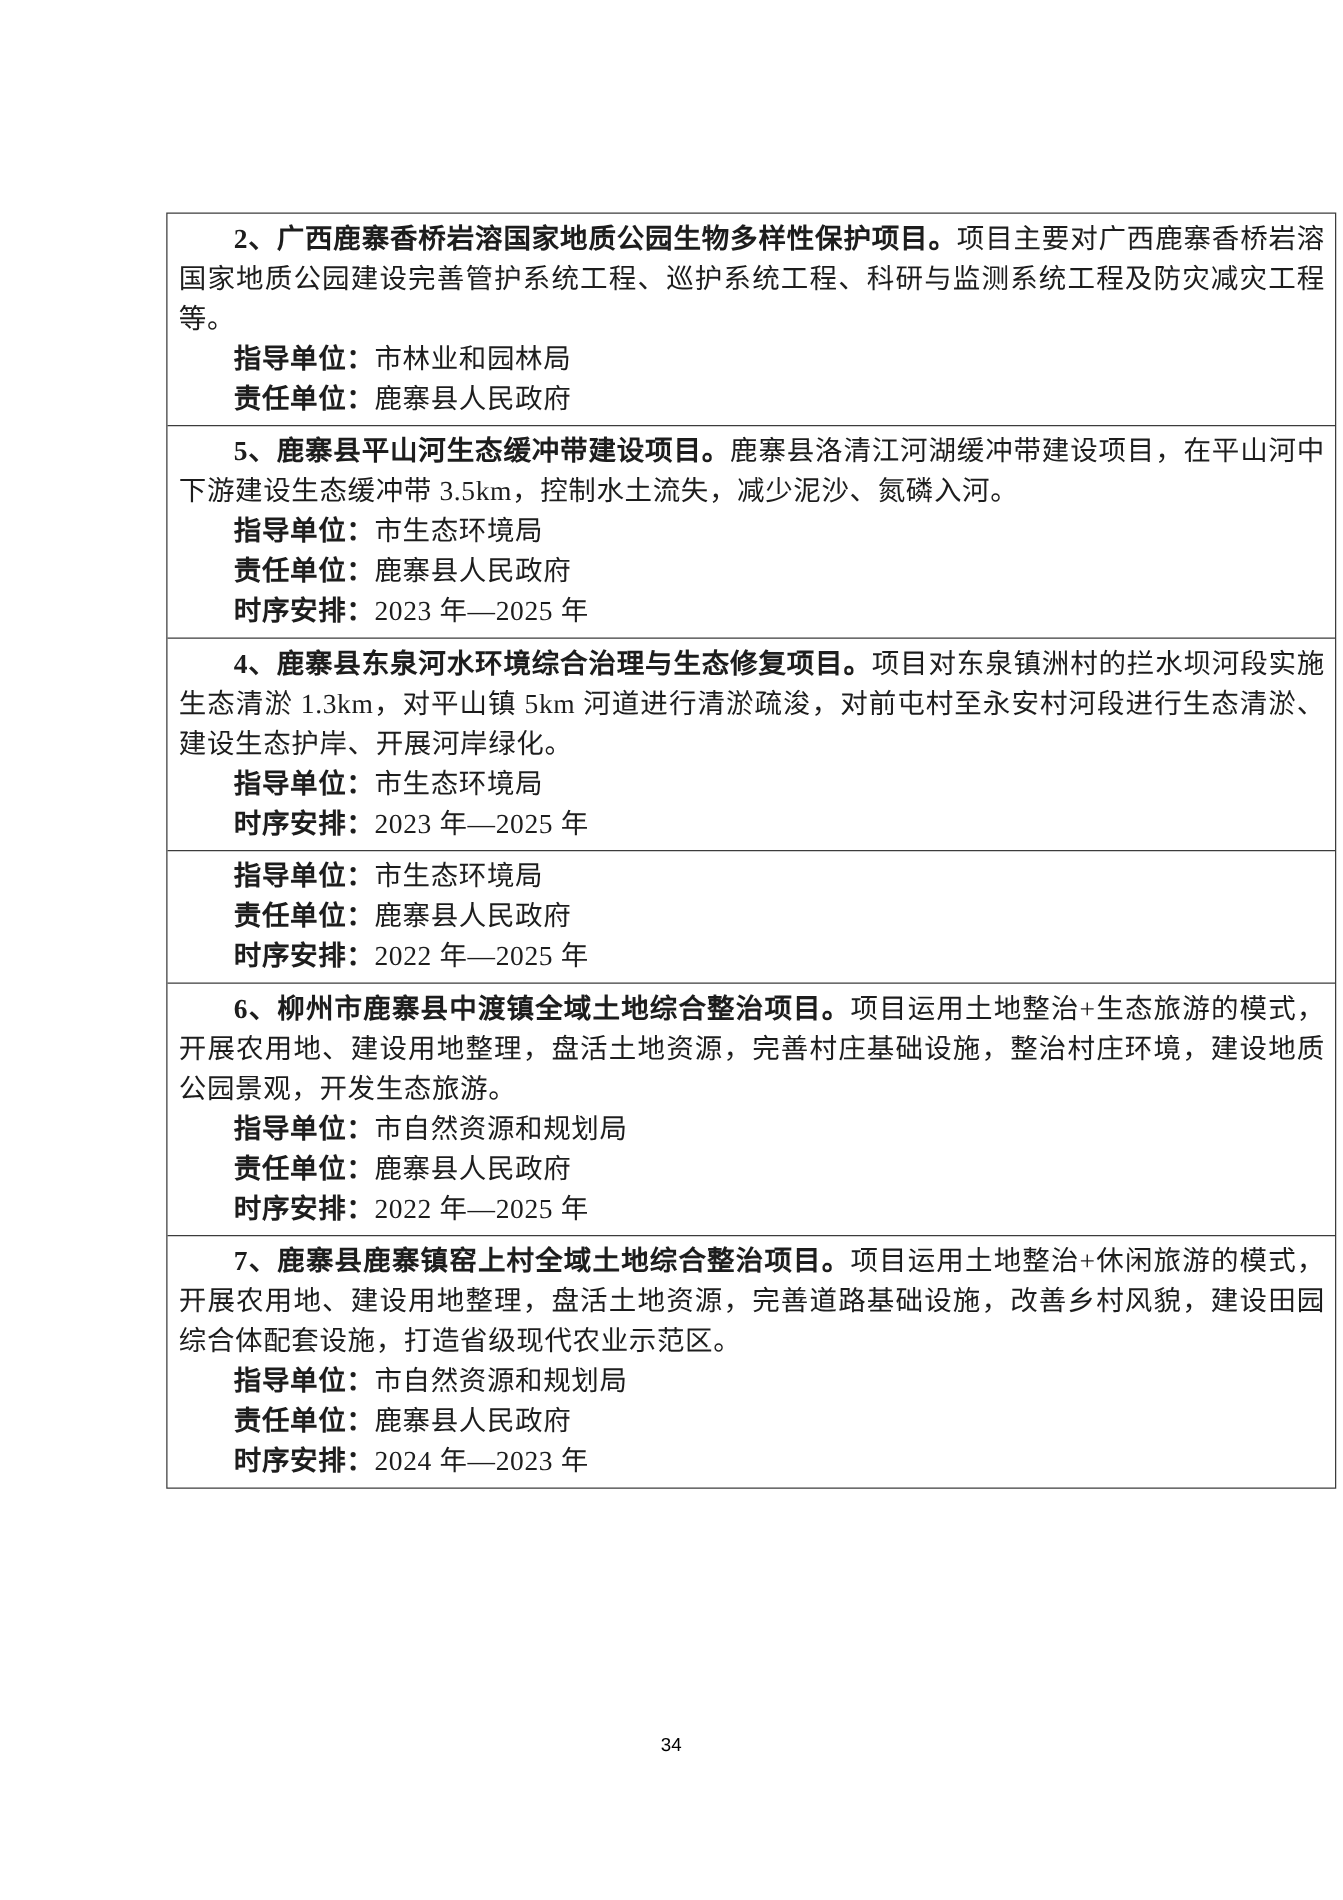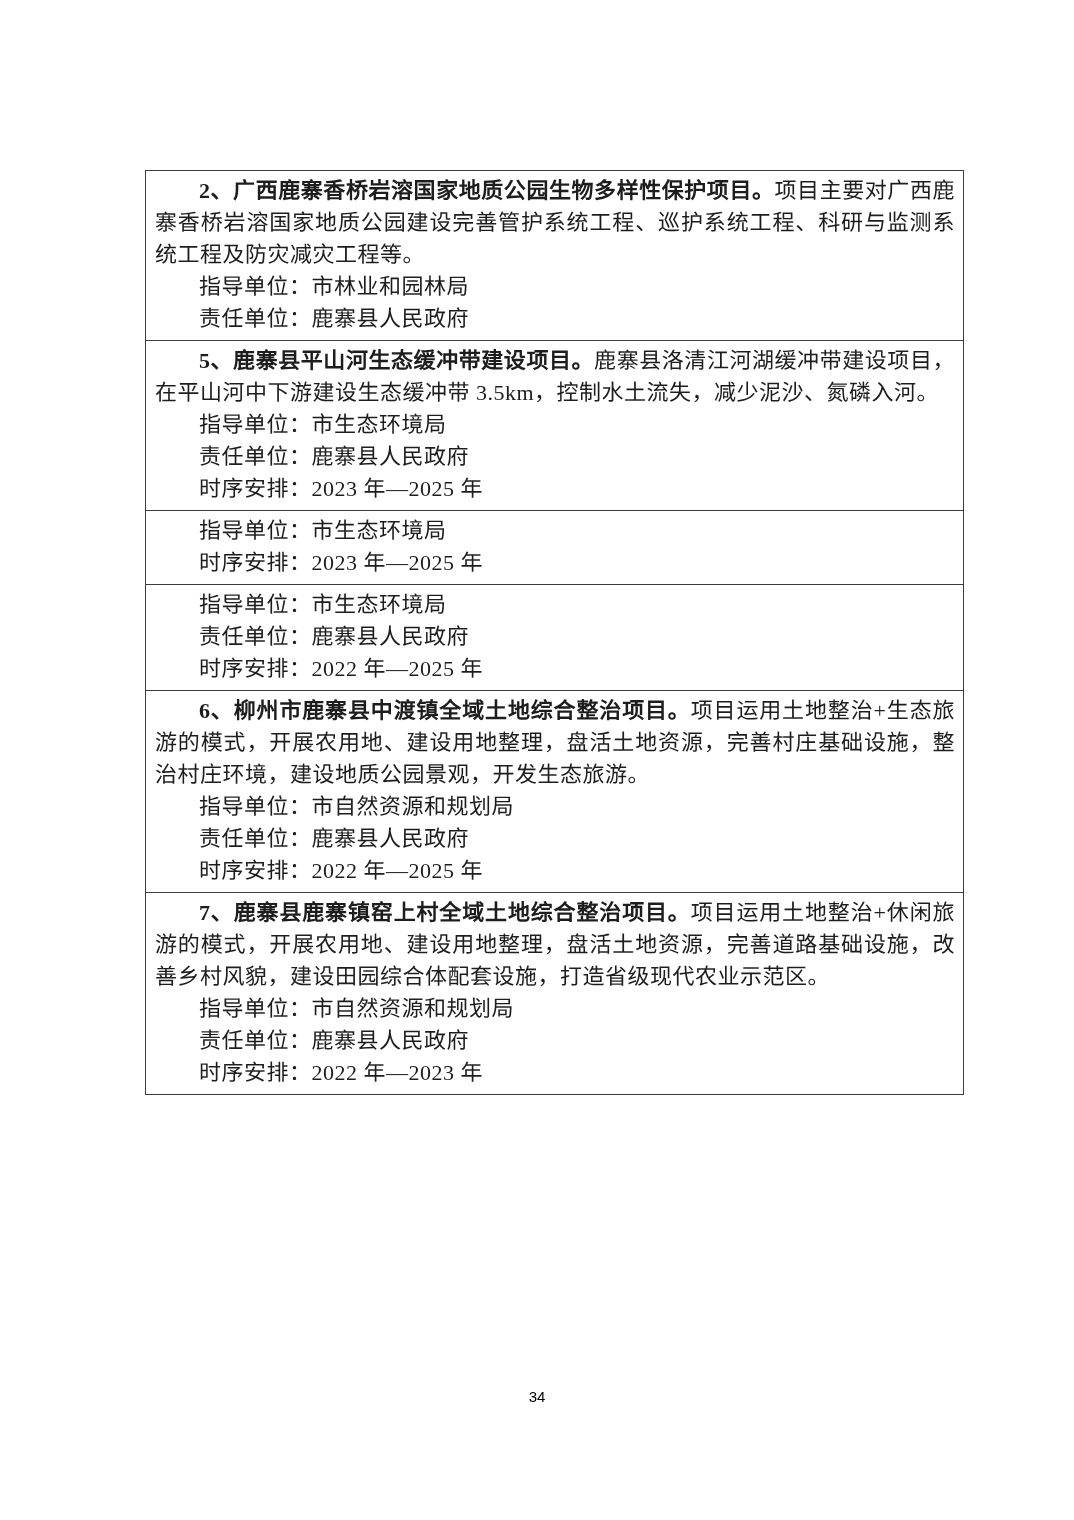--- a/index.html
+++ b/index.html
@@ -7,23 +7,23 @@
     position: relative;
     width: 1074px;
     height: 1520px;
     background: #ffffff;
     font-family: "Liberation Serif", "DejaVu Serif", serif;
     color: #1d1d1d;
     overflow: hidden;
   }
   .doc-table {
     position: absolute;
-    left: 145px;
+    left: 133px;
     top: 170px;
-    width: 819px;
+    width: 936px;
     box-sizing: border-box;
     border: 1.5px solid #3c3c3c;
   }
   .row {
     border-top: 1.5px solid #3c3c3c;
     padding: 4px 8px 5px 9px;
   }
   .row:first-child { border-top: none; }
   .para {
     margin: 0;
@@ -34,21 +34,21 @@
     letter-spacing: 0.5px;
   }
   .title { font-weight: 700; }
   .meta {
     margin: 0;
     font-size: 22px;
     line-height: 32px;
     text-indent: 2em;
     letter-spacing: 0.5px;
   }
-  .label { font-weight: 400; }
+  .label { font-weight: 700; }
   .page-number {
     position: absolute;
     left: 0;
     top: 1388px;
     width: 100%;
     text-align: center;
     font-family: "Liberation Sans", "DejaVu Sans", sans-serif;
     font-size: 15px;
     color: #000000;
   }
@@ -66,20 +66,21 @@
     </section>
 
     <section class="row">
       <p class="para"><span class="title">5、鹿寨县平山河生态缓冲带建设项目。</span><span>鹿寨县洛清江河湖缓冲带建设项目，在平山河中下游建设生态缓冲带 3.5km，控制水土流失，减少泥沙、氮磷入河。</span></p>
       <p class="meta"><span class="label">指导单位：</span><span>市生态环境局</span></p>
       <p class="meta"><span class="label">责任单位：</span><span>鹿寨县人民政府</span></p>
       <p class="meta"><span class="label">时序安排：</span><span>2023 年—2025 年</span></p>
     </section>
 
     <section class="row">
+      <p class="para"><span class="title">4、鹿寨县东泉河水环境综合治理与生态修复项目。</span><span>项目对东泉镇洲村的拦水坝河段实施生态清淤 1.3km，对平山镇 5km 河道进行清淤疏浚，对前屯村至永安村河段进行生态清淤、建设生态护岸、开展河岸绿化。</span></p>
       <p class="meta"><span class="label">指导单位：</span><span>市生态环境局</span></p>
       <p class="meta"><span class="label">时序安排：</span><span>2023 年—2025 年</span></p>
     </section>
 
     <section class="row">
       <p class="meta"><span class="label">指导单位：</span><span>市生态环境局</span></p>
       <p class="meta"><span class="label">责任单位：</span><span>鹿寨县人民政府</span></p>
       <p class="meta"><span class="label">时序安排：</span><span>2022 年—2025 年</span></p>
     </section>
 
@@ -87,19 +88,19 @@
       <p class="para"><span class="title">6、柳州市鹿寨县中渡镇全域土地综合整治项目。</span><span>项目运用土地整治+生态旅游的模式，开展农用地、建设用地整理，盘活土地资源，完善村庄基础设施，整治村庄环境，建设地质公园景观，开发生态旅游。</span></p>
       <p class="meta"><span class="label">指导单位：</span><span>市自然资源和规划局</span></p>
       <p class="meta"><span class="label">责任单位：</span><span>鹿寨县人民政府</span></p>
       <p class="meta"><span class="label">时序安排：</span><span>2022 年—2025 年</span></p>
     </section>
 
     <section class="row">
       <p class="para"><span class="title">7、鹿寨县鹿寨镇窑上村全域土地综合整治项目。</span><span>项目运用土地整治+休闲旅游的模式，开展农用地、建设用地整理，盘活土地资源，完善道路基础设施，改善乡村风貌，建设田园综合体配套设施，打造省级现代农业示范区。</span></p>
       <p class="meta"><span class="label">指导单位：</span><span>市自然资源和规划局</span></p>
       <p class="meta"><span class="label">责任单位：</span><span>鹿寨县人民政府</span></p>
-      <p class="meta"><span class="label">时序安排：</span><span>2022 年—2023 年</span></p>
+      <p class="meta"><span class="label">时序安排：</span><span>2024 年—2023 年</span></p>
     </section>
 
   </div>
 
   <div class="page-number">34</div>
 </div>
 
 </body></html>

